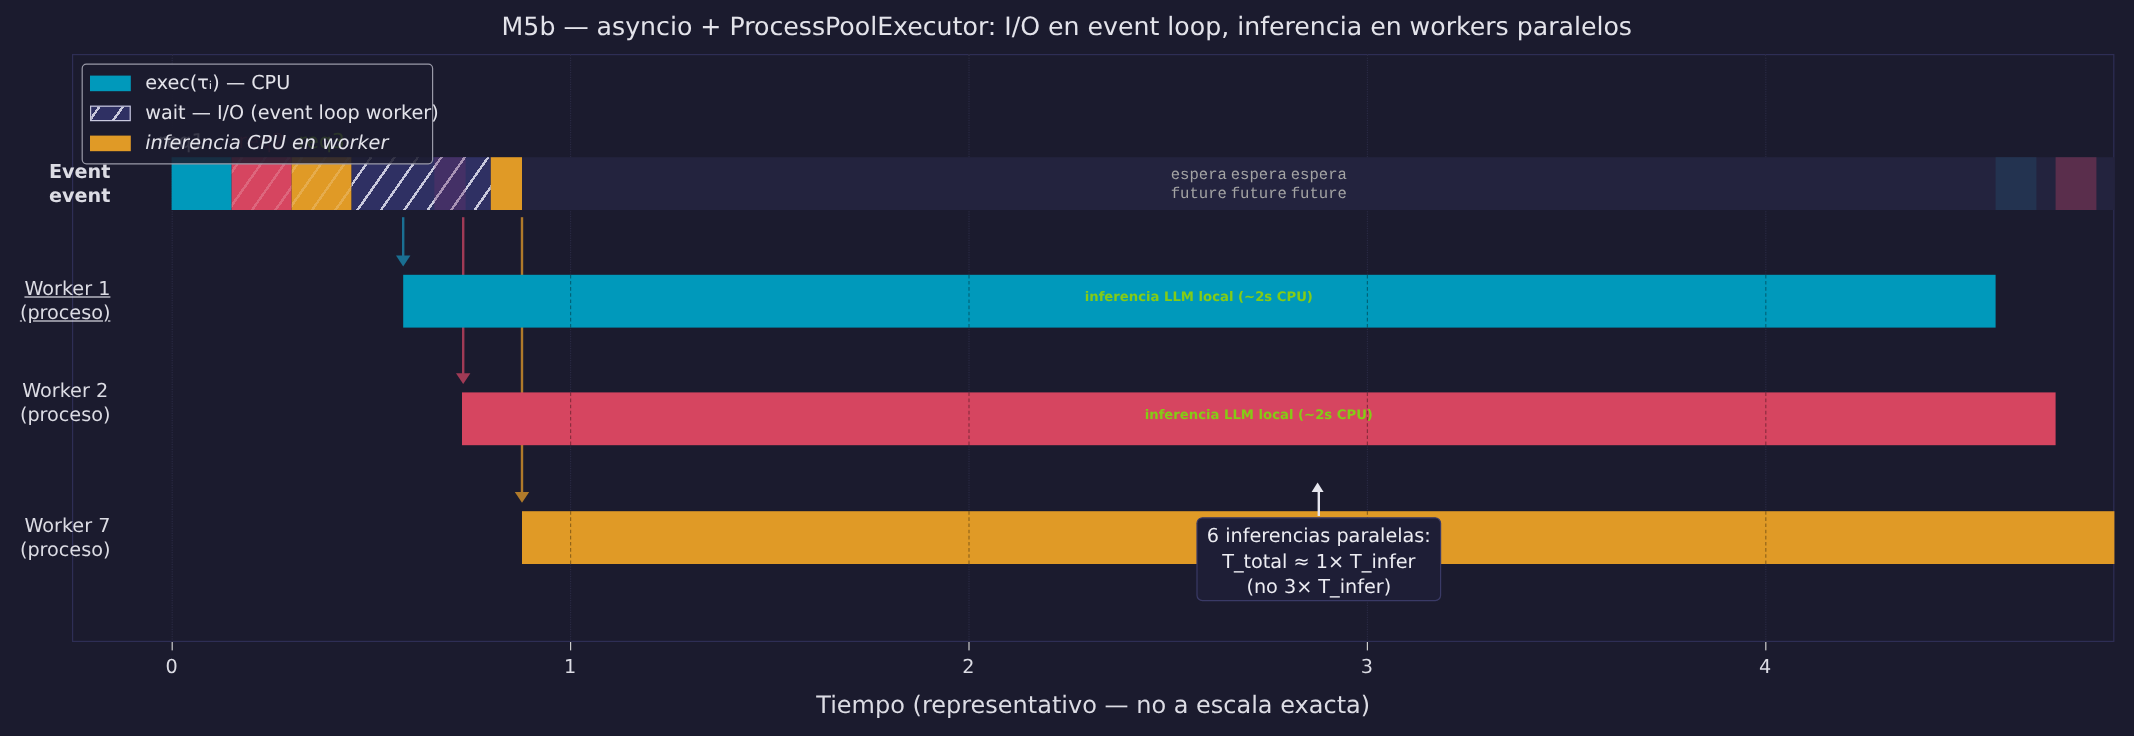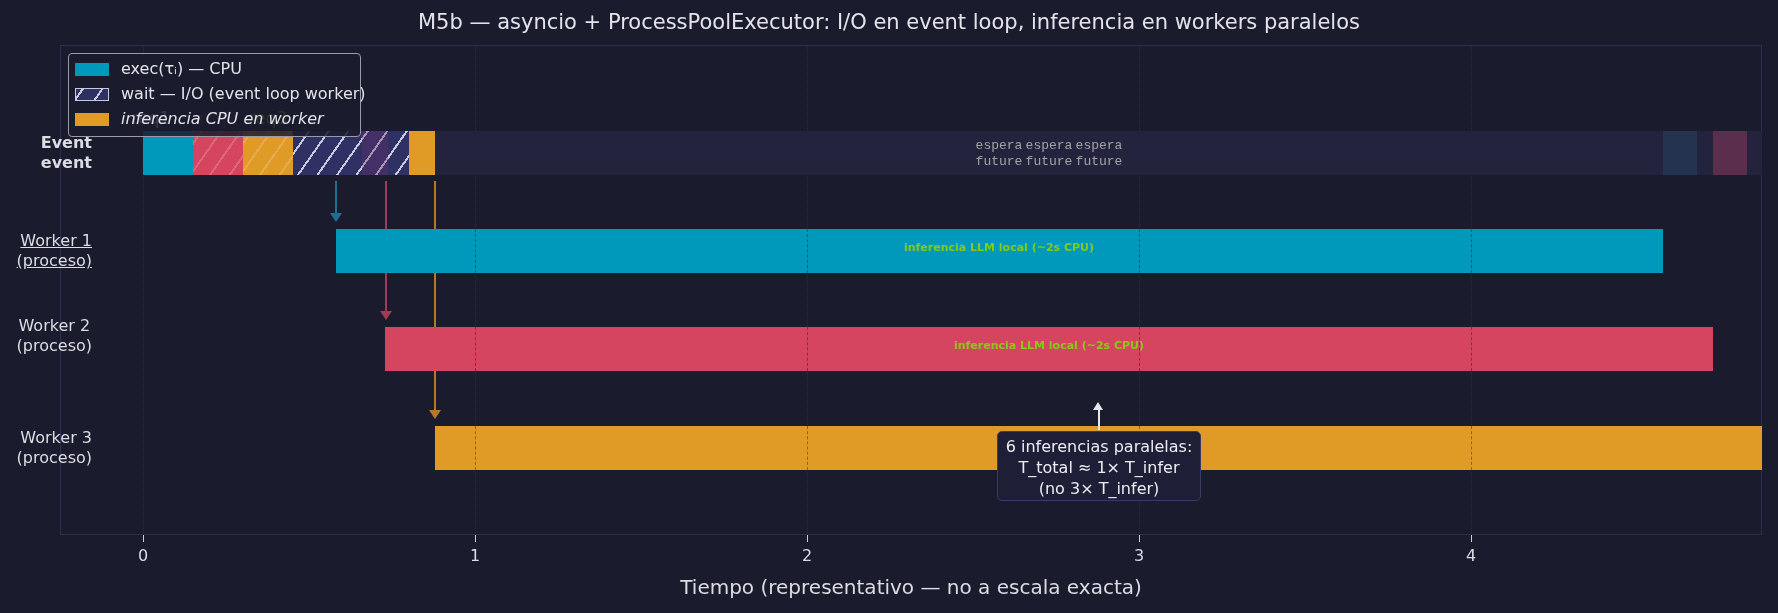--- a/index.html
+++ b/index.html
@@ -48,21 +48,21 @@
 </div>
 <div class="row-label" style="top:231px;text-decoration:underline;">
   <div>Worker 1</div>
   <div>(proceso)</div>
 </div>
 <div class="row-label" style="top:316px;text-align:center;">
   <div>Worker 2</div>
   <div>(proceso)</div>
 </div>
 <div class="row-label" style="top:428px;">
-  <div>Worker 3</div>
+  <div>Worker 7</div>
   <div>(proceso)</div>
 </div>
 
 <div class="req-label" style="left:151px; color:#e5e5e5;">req1</div>
 <div class="req-label" style="left:218px; color:#6a2a40;">req2</div>
 <div class="req-label" style="left:268px; color:#84cc16;">req3</div>
 
 <div class="bar" style="left:435px; width:1327px; top:131px; background:#23233e;"></div>
 <div class="bar" style="left:143px; width:50px; top:131px; background:#0099bb;"></div>
 <div class="bar hatch-light" style="left:193px; width:50px; top:131px; background-color:#d64560;"></div>

